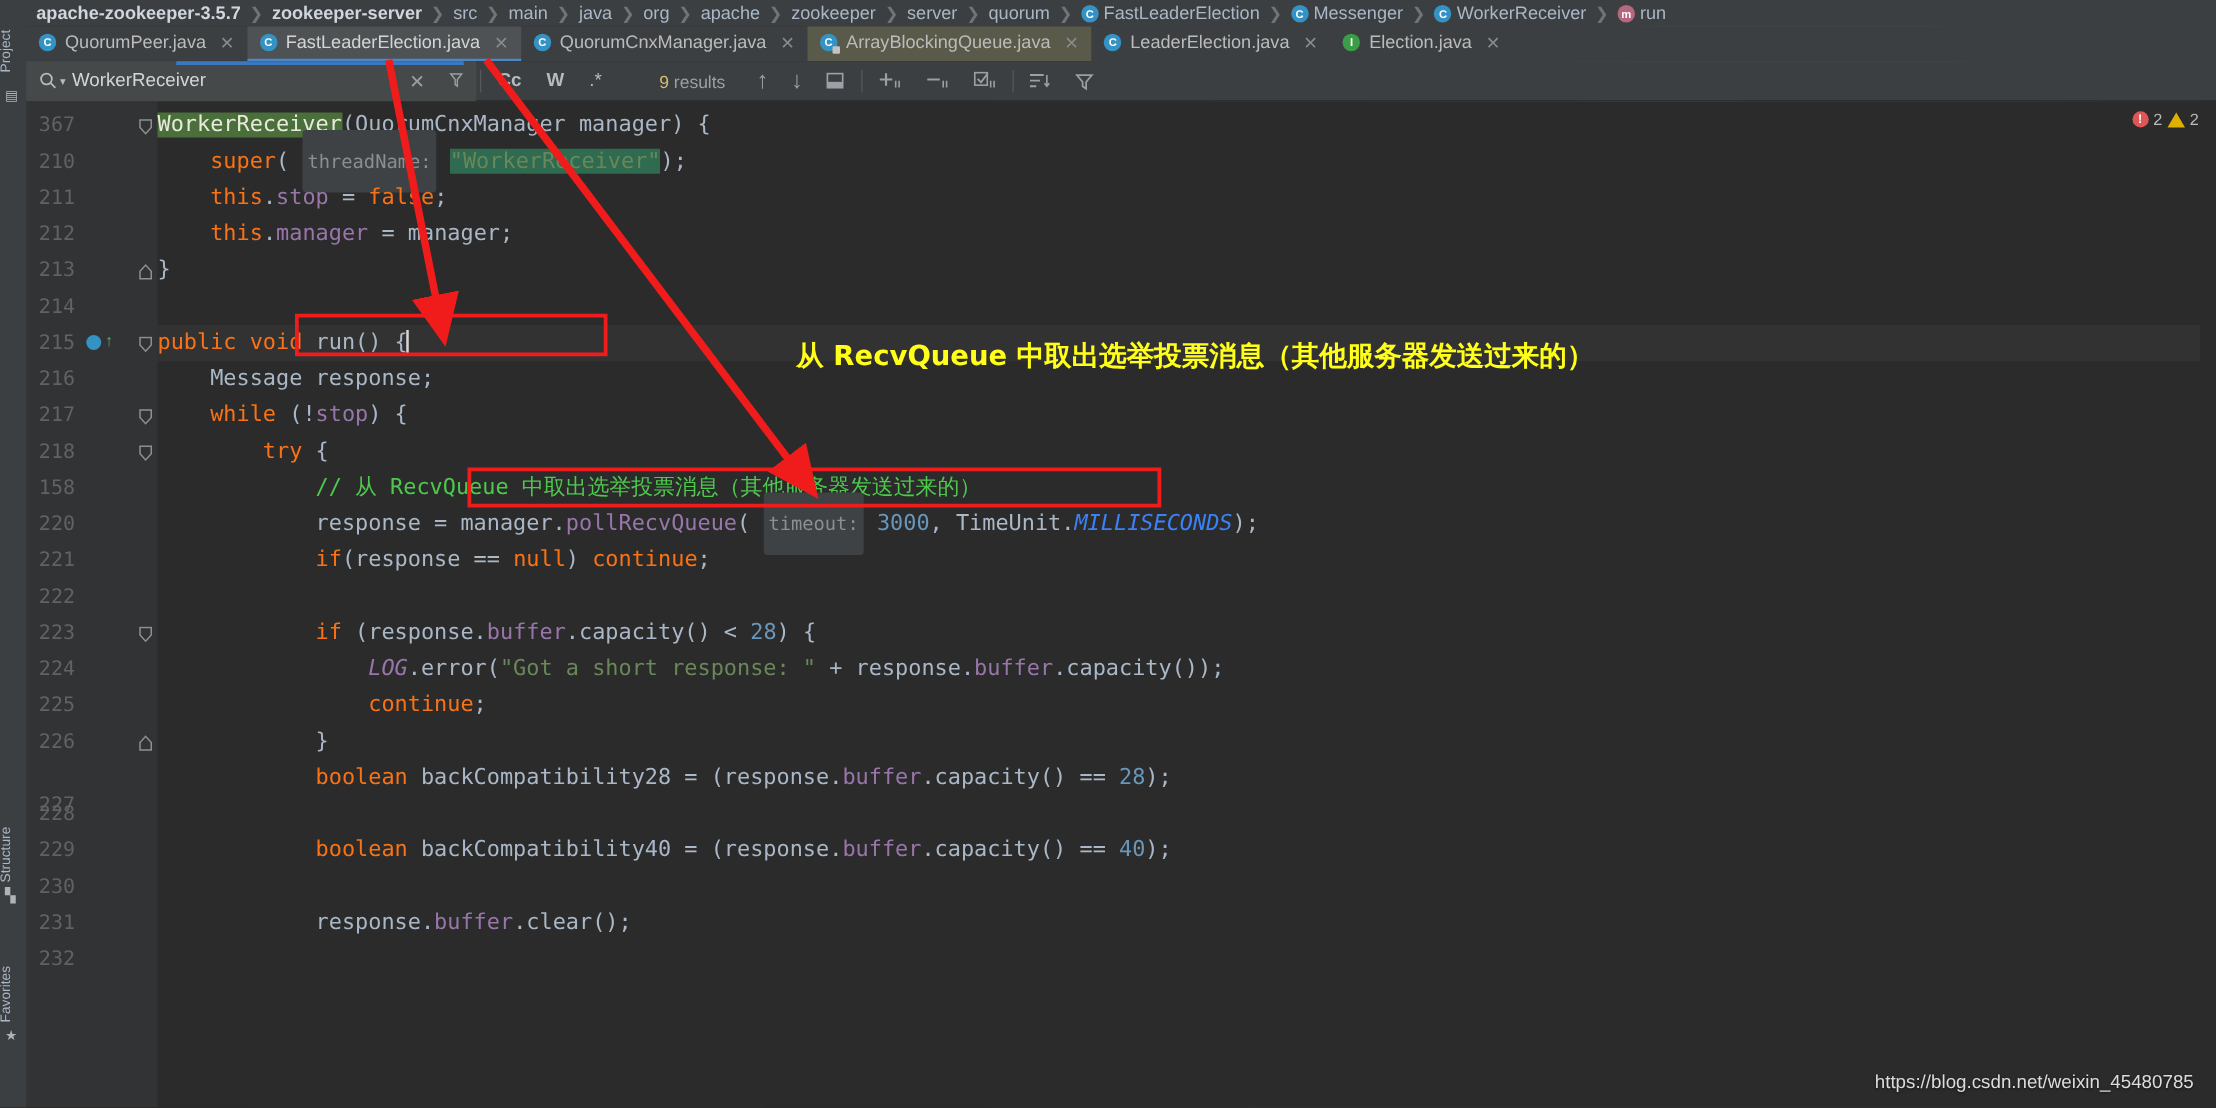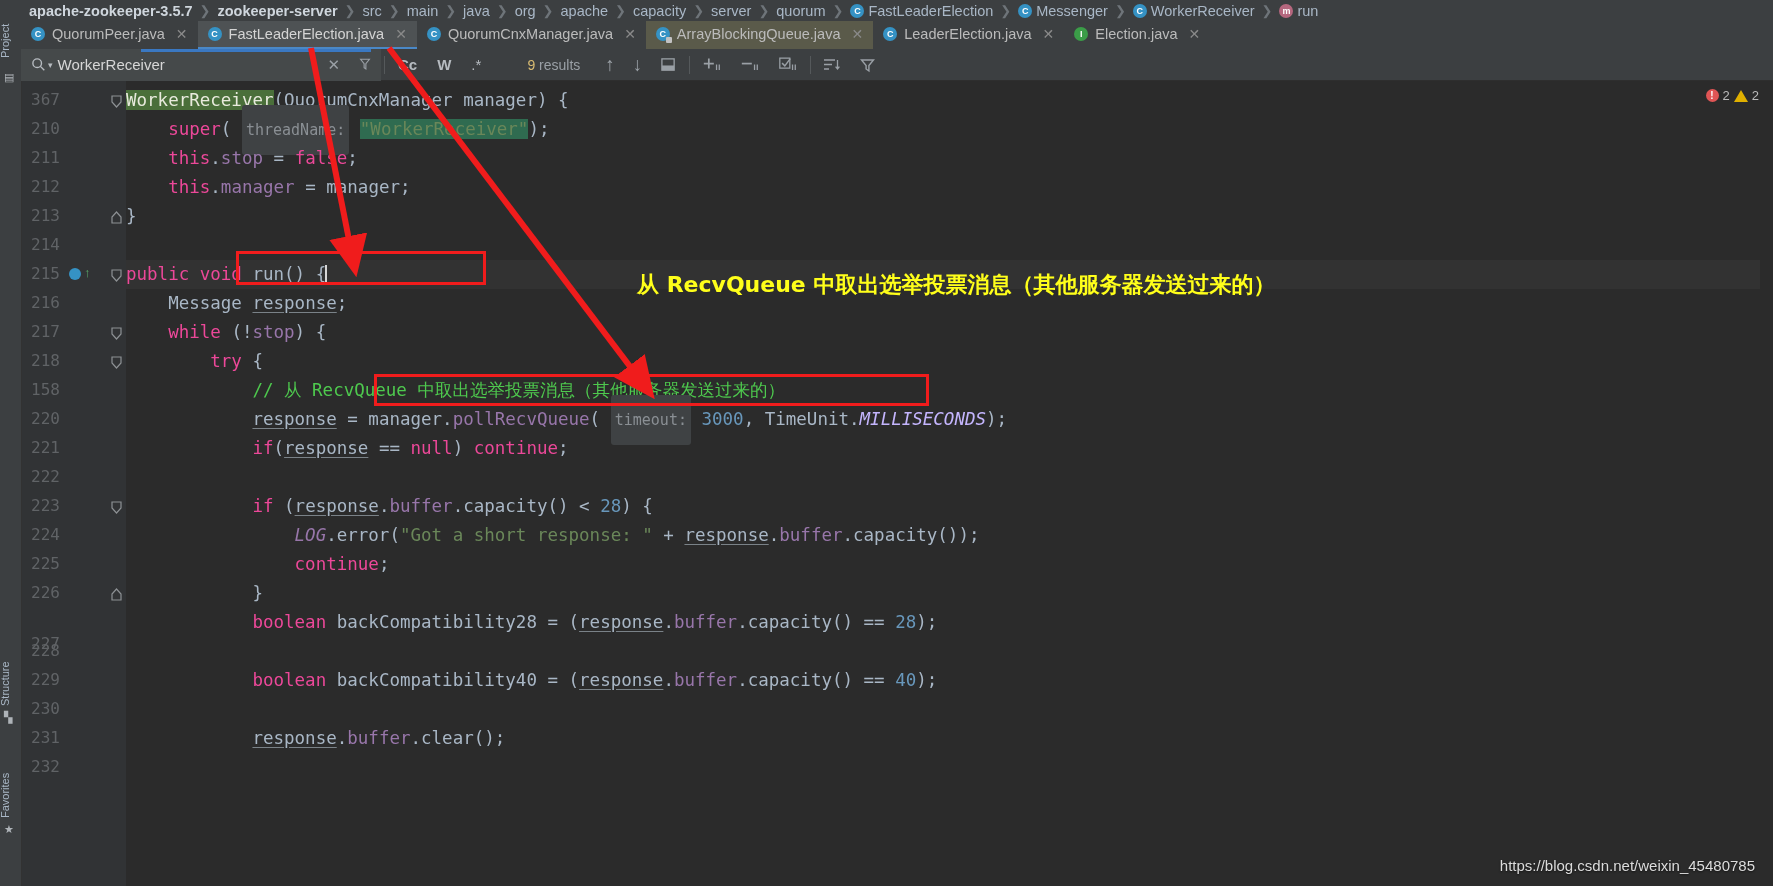--- a/index.html
+++ b/index.html
@@ -214,28 +214,28 @@
   #code{
     position:absolute;left:105px;top:0;right:0;height:805px;
     font-family:"DejaVu Sans Mono",monospace;font-size:17.5px;
     white-space:pre;color:#a9b7c6;
   }
   #code .line{position:absolute;left:0;height:29px;line-height:29px;}
   .caretline{
     position:absolute;left:0;right:0;height:29px;background:#323232;
   }
   
-  .kw{color:#ec4899;}
+  .kw{color:#f97316;}
   .fld{color:#9876aa;}
   .str{color:#6a8759;}
   .num{color:#6897bb;}
-  .stat{color:#c4b5fd;font-style:italic;}
+  .stat{color:#3b82f6;font-style:italic;}
   .cmt{color:#4ec94e;}
   .plain{color:#a9b7c6;}
-  .uline{text-decoration:underline;text-decoration-color:#7a8288;text-underline-offset:3px;}
+  .uline{text-decoration-color:#7a8288;text-underline-offset:3px;}
   .logident{color:#9876aa;font-style:italic;}
   .hint{
     background:#3f4244;color:#8a8f94;border-radius:3px;padding:16px 4px;font-size:15px;text-align:center;
   }
   .sel-search{background:#4a6f3a;color:#e8eadd;}
   .sel-search2{background:#2f6b50;}
   .caret{
     display:inline-block;width:2px;height:19px;background:#d6d6d6;vertical-align:-4px;
     margin-left:-1px;
   }
@@ -329,21 +329,21 @@
     <span class="crumb-sep">❯</span>
     <span class="crumb">
       <span class="squiggle">org</span>
     </span>
     <span class="crumb-sep">❯</span>
     <span class="crumb">
       <span class="squiggle">apache</span>
     </span>
     <span class="crumb-sep">❯</span>
     <span class="crumb">
-      <span class="squiggle">capacity</span>
+      <span class="squiggle">zookeeper</span>
     </span>
     <span class="crumb-sep">❯</span>
     <span class="crumb">
       <span class="squiggle">server</span>
     </span>
     <span class="crumb-sep">❯</span>
     <span class="crumb">
       <span>quorum</span>
     </span>
     <span class="crumb-sep">❯</span>

